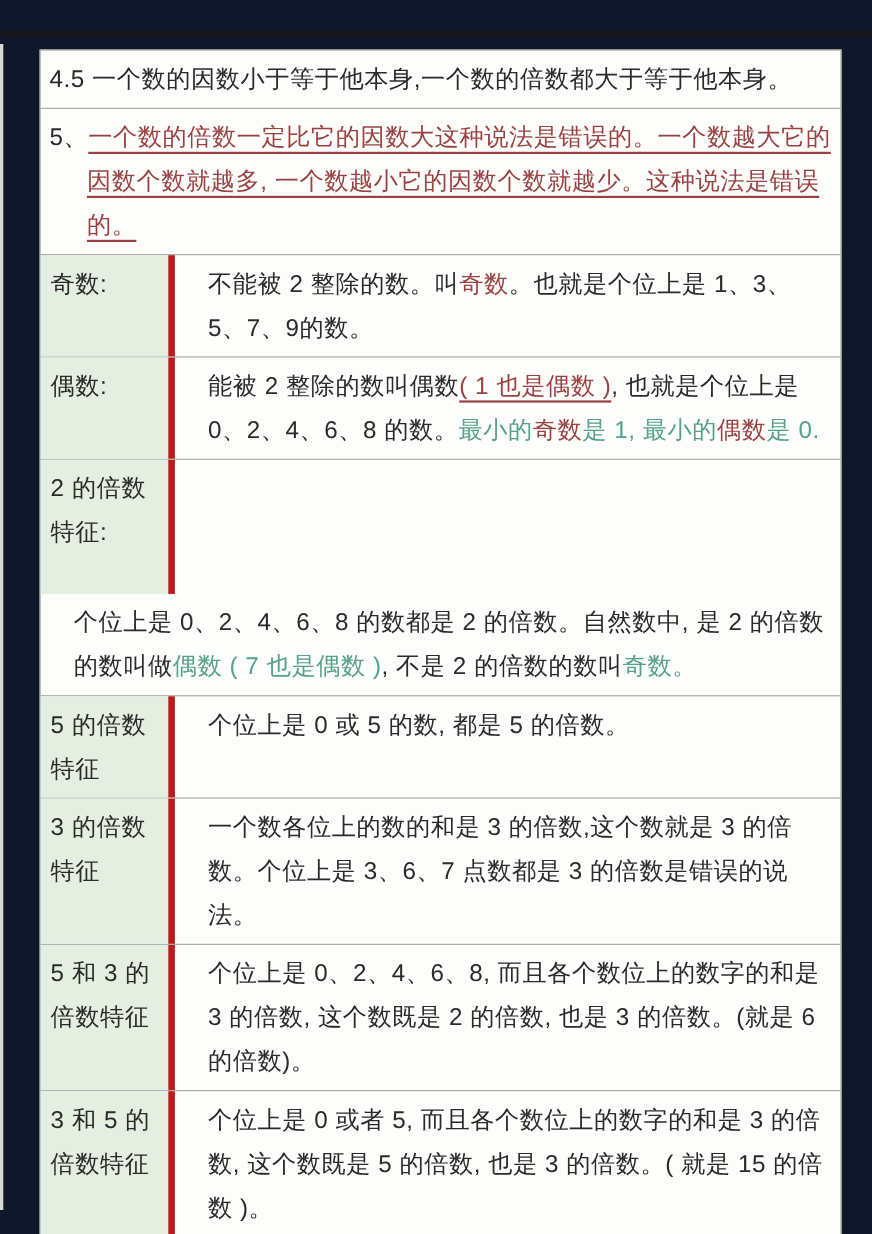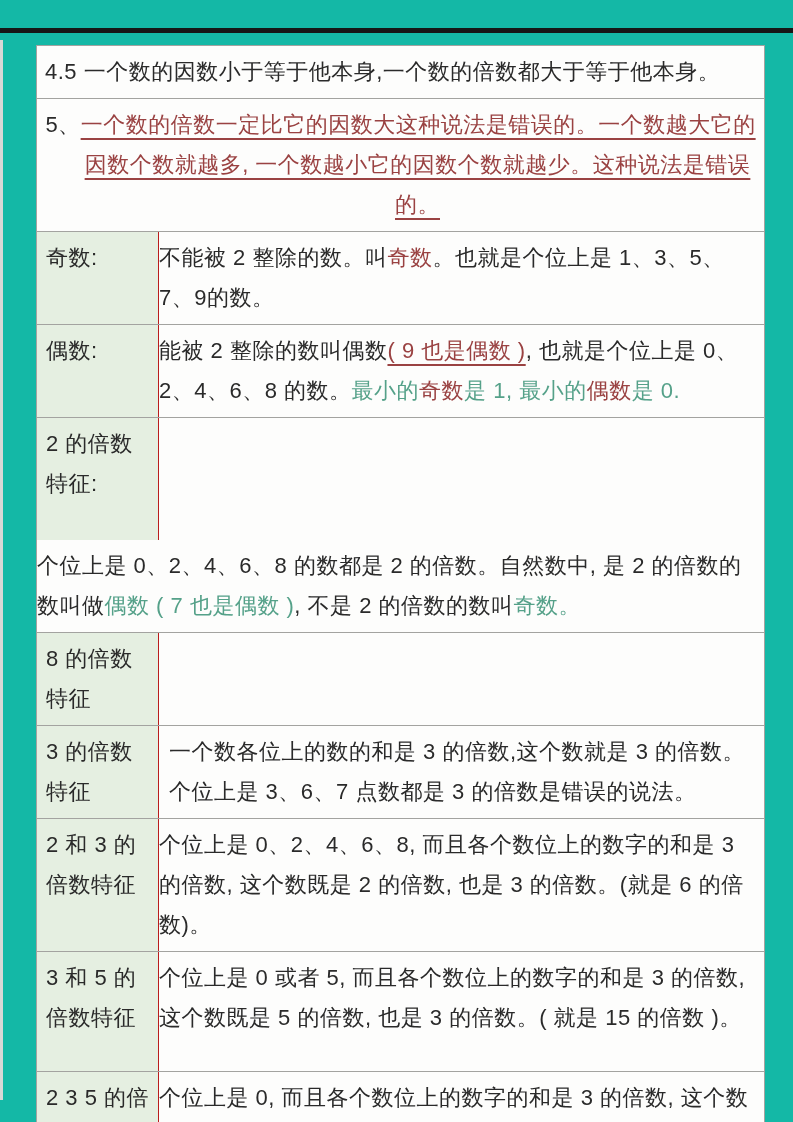--- a/index.html
+++ b/index.html
@@ -1,19 +1,19 @@
 <!DOCTYPE html>
 <html><head>
 <meta charset="utf-8">
 <style>
   html,body{margin:0;padding:0;background:#ffffff;}
   .page{
     position:relative;
     width:793px;height:1122px;
-    background:#14b8a6;
+    background:#0f172a;
     overflow:hidden;
     font-family:"Liberation Sans","DejaVu Sans",sans-serif;
   }
   .top-rule{
     position:absolute;left:0;top:28px;width:793px;height:5px;
     background:#161616;
   }
   .edge-shadow{
     position:absolute;left:0;top:40px;width:3px;height:1060px;
     background:#d8d8d6;
@@ -30,26 +30,26 @@
     box-sizing:border-box;
     font-size:22px;
     line-height:40px;
     color:#2a2a2a;
     letter-spacing:0.5px;
     padding:6px 8px 6px 8px;
   }
   .label-cell{
     width:122px;flex:0 0 122px;
     background:#e5efe1;
-    border-right:1px solid #b91c1c;
+    border-right:6px solid #b91c1c;
     padding-left:9px;
   }
   .content-cell{
     flex:1 1 auto;
-    padding-left:0;
+    padding-left:30px;
     padding-right:10px;
   }
   .full-cell{
     flex:1 1 auto;
     padding-left:8px;
     padding-right:8px;
   }
   .hang{padding-left:42px;text-indent:-34px;}
   .seg-k{color:#2a2a2a;}
   .seg-r{color:#9a4242;}
@@ -63,55 +63,56 @@
 </head>
 <body>
 
 <div class="page">
   <div class="top-rule"></div>
   <div class="edge-shadow"></div>
   <div class="notes-table">
       <div class="t-row" style="min-height: 50px;">
         <div class="cell full-cell"><span class="seg-k">4.5 一个数的因数小于等于他本身,一个数的倍数都大于等于他本身。</span></div>
       </div>
-      <div class="t-row" style="min-height: 120px; text-align: center;">
+      <div class="t-row" style="min-height: 120px;">
         <div class="cell full-cell hang"><span class="seg-k">5、</span><span class="seg-r seg-u">一个数的倍数一定比它的因数大这种说法是错误的。一个数越大它的因数个数就越多, 一个数越小它的因数个数就越少。这种说法是错误的。</span></div>
       </div>
       <div class="t-row" style="min-height: 80px;">
         <div class="cell label-cell">
           <div class="">奇数:</div>
         </div>
         <div class="cell content-cell"><span class="seg-k">不能被 2 整除的数。叫</span><span class="seg-r">奇数</span><span class="seg-k">。也就是个位上是 1、3、5、7、9的数。</span></div>
       </div>
       <div class="t-row" style="min-height: 80px;">
         <div class="cell label-cell">
           <div class="">偶数:</div>
         </div>
-        <div class="cell content-cell"><span class="seg-k">能被 2 整除的数叫偶数</span><span class="seg-r seg-u">( 9 也是偶数 )</span><span class="seg-k">, 也就是个位上是 0、2、4、6、8 的数。</span><span class="seg-g">最小的</span><span class="seg-r">奇数</span><span class="seg-g">是 1, 最小的</span><span class="seg-r">偶数</span><span class="seg-g">是 0.</span></div>
+        <div class="cell content-cell"><span class="seg-k">能被 2 整除的数叫偶数</span><span class="seg-r seg-u">( 1 也是偶数 )</span><span class="seg-k">, 也就是个位上是 0、2、4、6、8 的数。</span><span class="seg-g">最小的</span><span class="seg-r">奇数</span><span class="seg-g">是 1, 最小的</span><span class="seg-r">偶数</span><span class="seg-g">是 0.</span></div>
       </div>
       <div class="t-row" style="min-height: 120px; flex-direction: column;">
         <div class="cell label-cell">
           <div class="">2 的倍数特征:</div>
         </div>
         <div class="cell content-cell"><span class="seg-k">个位上是 0、2、4、6、8 的数都是 2 的倍数。自然数中, 是 2 的倍数的数叫做</span><span class="seg-g">偶数 ( 7 也是偶数 )</span><span class="seg-k">, 不是 2 的倍数的数叫</span><span class="seg-g">奇数。</span></div>
       </div>
       <div class="t-row" style="min-height: 85px;">
         <div class="cell label-cell">
-          <div class="">8 的倍数特征</div>
+          <div class="">5 的倍数特征</div>
         </div>
+        <div class="cell content-cell"><span class="seg-k">个位上是 0 或 5 的数, 都是 5 的倍数。</span></div>
       </div>
-      <div class="t-row" style="min-height: 80px; gap: 10px;">
+      <div class="t-row" style="min-height: 80px;">
         <div class="cell label-cell">
           <div class="">3 的倍数特征</div>
         </div>
         <div class="cell content-cell"><span class="seg-k">一个数各位上的数的和是 3 的倍数,这个数就是 3 的倍数。个位上是 3、6、7 点数都是 3 的倍数是错误的说法。</span></div>
       </div>
       <div class="t-row" style="min-height: 125px;">
         <div class="cell label-cell">
-          <div class="">2 和 3 的倍数特征</div>
+          <div class="">5 和 3 的倍数特征</div>
         </div>
         <div class="cell content-cell"><span class="seg-k">个位上是 0、2、4、6、8, 而且各个数位上的数字的和是 3 的倍数, 这个数既是 2 的倍数, 也是 3 的倍数。(就是 6 的倍数)。</span></div>
       </div>
       <div class="t-row" style="min-height: 120px;">
         <div class="cell label-cell">
           <div class="">3 和 5 的倍数特征</div>
         </div>
         <div class="cell content-cell"><span class="seg-k">个位上是 0 或者 5, 而且各个数位上的数字的和是 3 的倍数, 这个数既是 5 的倍数, 也是 3 的倍数。( 就是 15 的倍数 )。</span></div>
       </div>
       <div class="t-row" style="min-height: 73px;">

